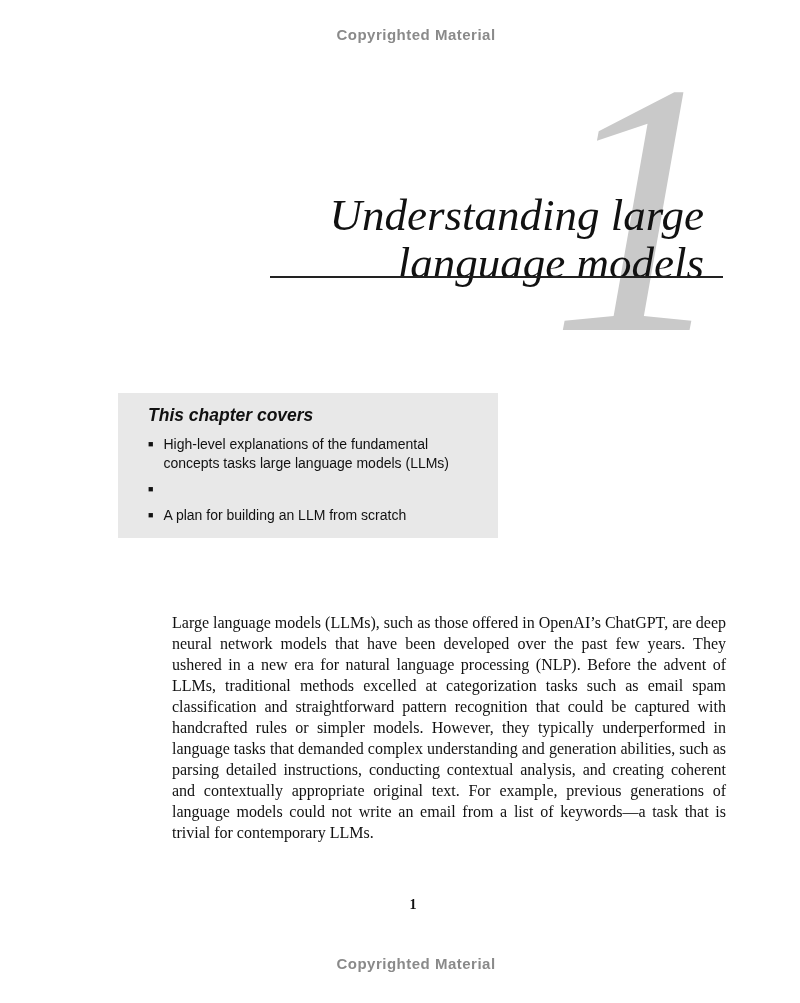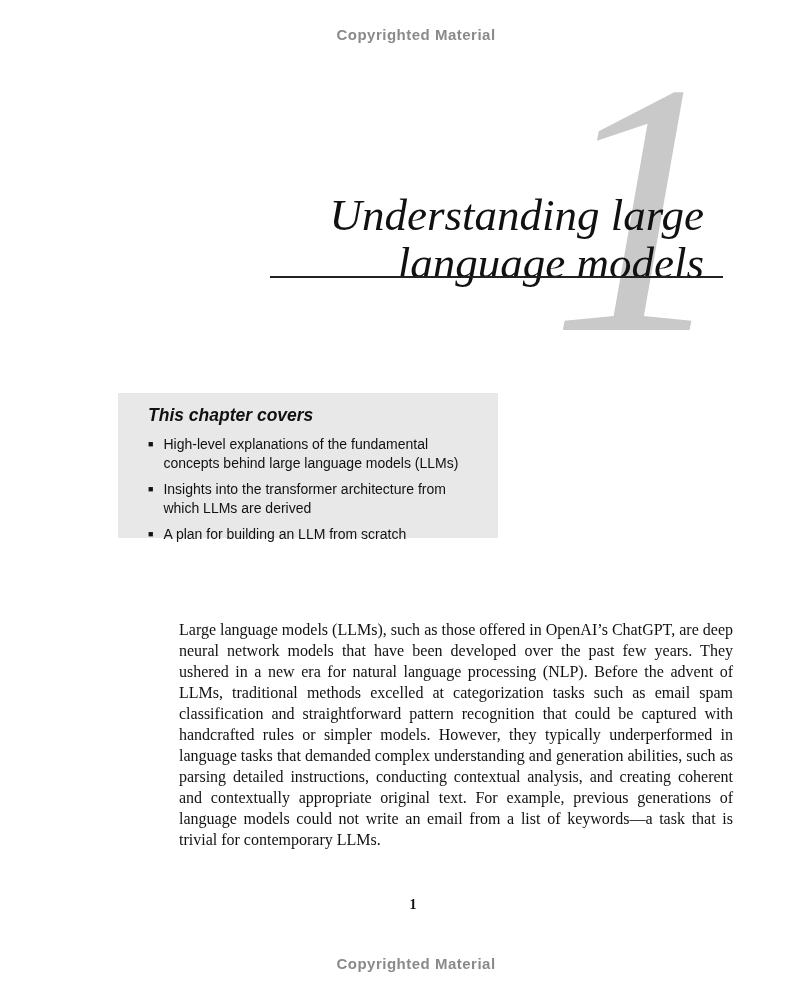--- a/index.html
+++ b/index.html
@@ -111,21 +111,21 @@
   .covers-item .label {
     white-space: pre-line;
   }
 
   
   .body-paragraph {
     position: absolute;
     left: 168px;
     top: 608px;
     width: 554px;
-    margin: 11px;
+    margin: 4px;
     text-align: justify;
     font-size: 16px;
     line-height: 21px;
     color: #111111;
     z-index: 2;
   }
 
   
   .folio {
     position: absolute;
@@ -151,27 +151,25 @@
 language models</h1>
 
   <div class="title-rule"></div>
 
   <div class="covers-box">
     <p class="covers-heading">This chapter covers</p>
 
     <div class="covers-item">
       <span class="bullet">■</span>
       <span class="label">High-level explanations of the fundamental
-concepts behind large language models (LLMs)</span>
+concepts tasks large language models (LLMs)</span>
     </div>
 
     <div class="covers-item">
       <span class="bullet">■</span>
-      <span class="label">Insights into the transformer architecture from
-which LLMs are derived</span>
     </div>
 
     <div class="covers-item">
       <span class="bullet">■</span>
       <span class="label">A plan for building an LLM from scratch</span>
     </div>
   </div>
 
   <p class="body-paragraph">Large language models (LLMs), such as those offered in OpenAI’s ChatGPT, are deep neural network models that have been developed over the past few years. They ushered in a new era for natural language processing (NLP). Before the advent of LLMs, traditional methods excelled at categorization tasks such as email spam classification and straightforward pattern recognition that could be captured with handcrafted rules or simpler models. However, they typically underperformed in language tasks that demanded complex understanding and generation abilities, such as parsing detailed instructions, conducting contextual analysis, and creating coherent and contextually appropriate original text. For example, previous generations of language models could not write an email from a list of keywords—a task that is trivial for contemporary LLMs.</p>
 

